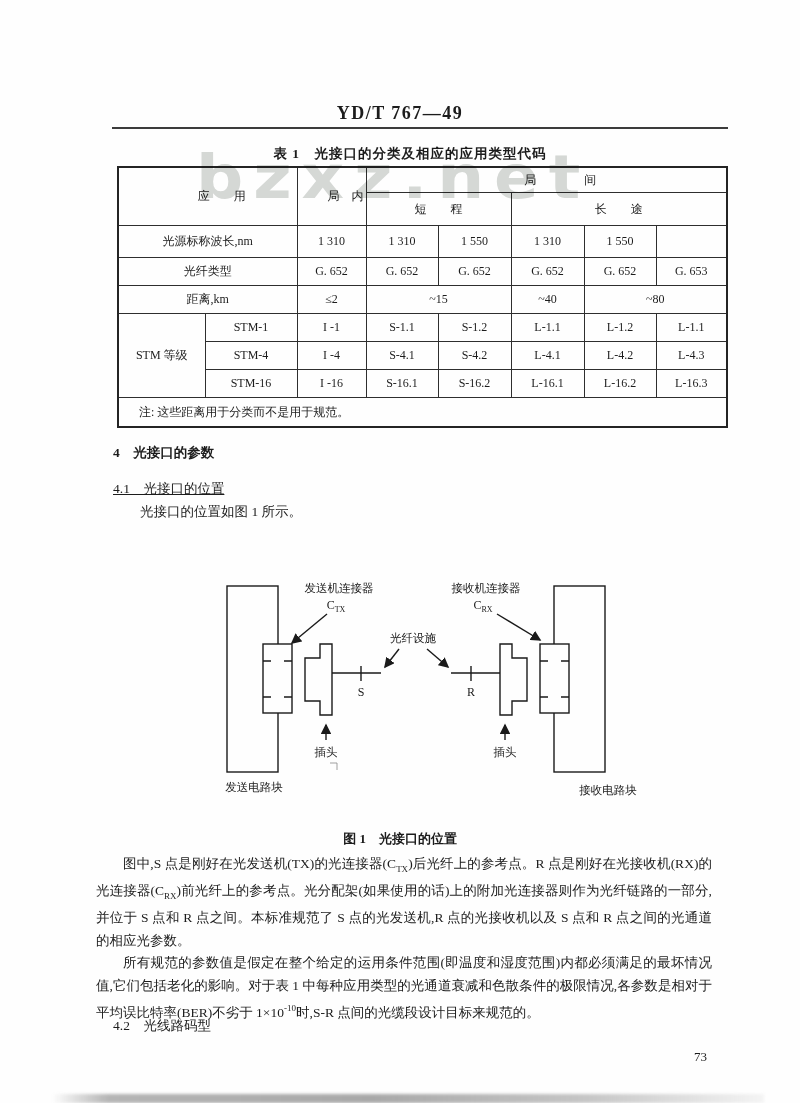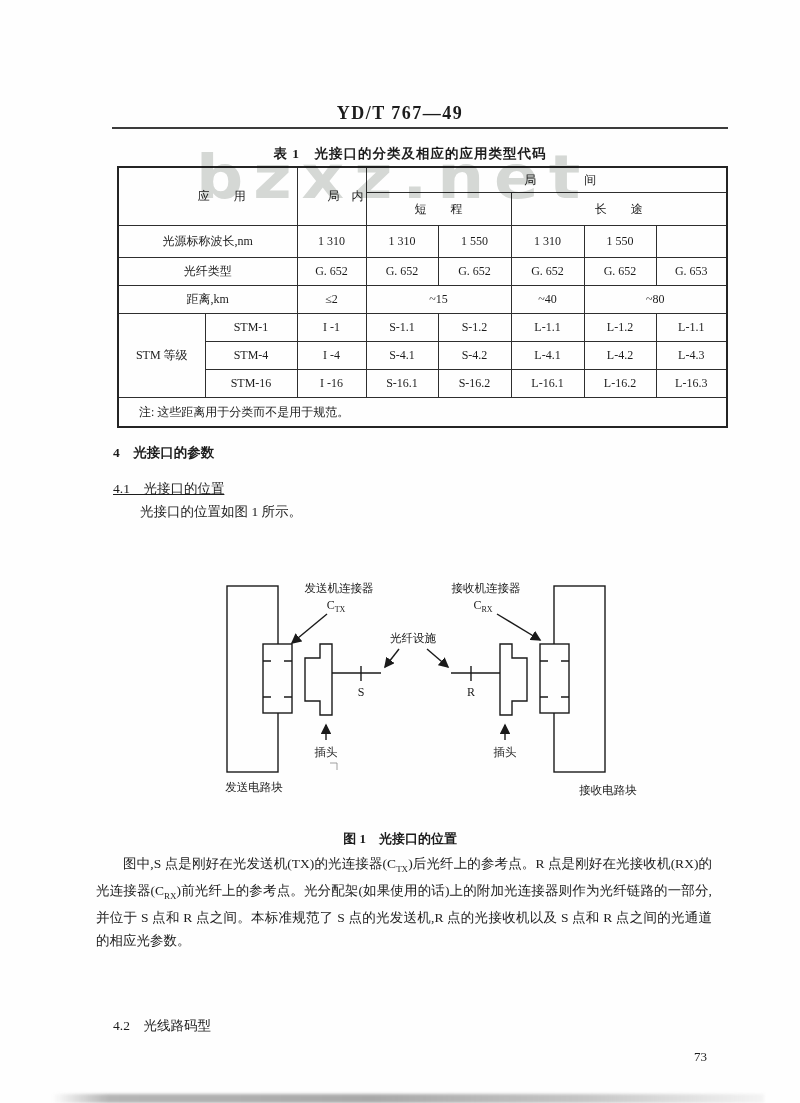--- a/index.html
+++ b/index.html
@@ -224,20 +224,21 @@
         <text x="254" y="791" font-size="11.5" text-anchor="middle">发送电路块</text>
         <text x="608" y="794" font-size="11.5" text-anchor="middle">接收电路块</text>
       </g>
     </g>
   </svg>
 
   <div class="fig-caption">图 1　光接口的位置</div>
 
   <div class="bodytext">
     <p><span>图中,S 点是刚好在光发送机(TX)的光连接器(C</span><span class="sub">TX</span><span>)后光纤上的参考点。R 点是刚好在光接收机(RX)的光连接器(C</span><span class="sub">RX</span><span>)前光纤上的参考点。光分配架(如果使用的话)上的附加光连接器则作为光纤链路的一部分,并位于 S 点和 R 点之间。本标准规范了 S 点的光发送机,R 点的光接收机以及 S 点和 R 点之间的光通道的相应光参数。</span></p>
+    <p><span>所有规范的参数值是假定在整个给定的运用条件范围(即温度和湿度范围)内都必须满足的最坏情况值,它们包括老化的影响。对于表 1 中每种应用类型的光通道衰减和色散条件的极限情况,各参数是相对于平均误比特率(BER)不劣于 1×10</span><span class="sup">-10</span><span>时,S-R 点间的光缆段设计目标来规范的。</span></p>
   </div>
 
   <div class="h-sec h42">4.2　光线路码型</div>
 
   <div class="page-num">73</div>
 
   <div class="bottom-smudge"></div>
 </div>
 
 </body></html>

